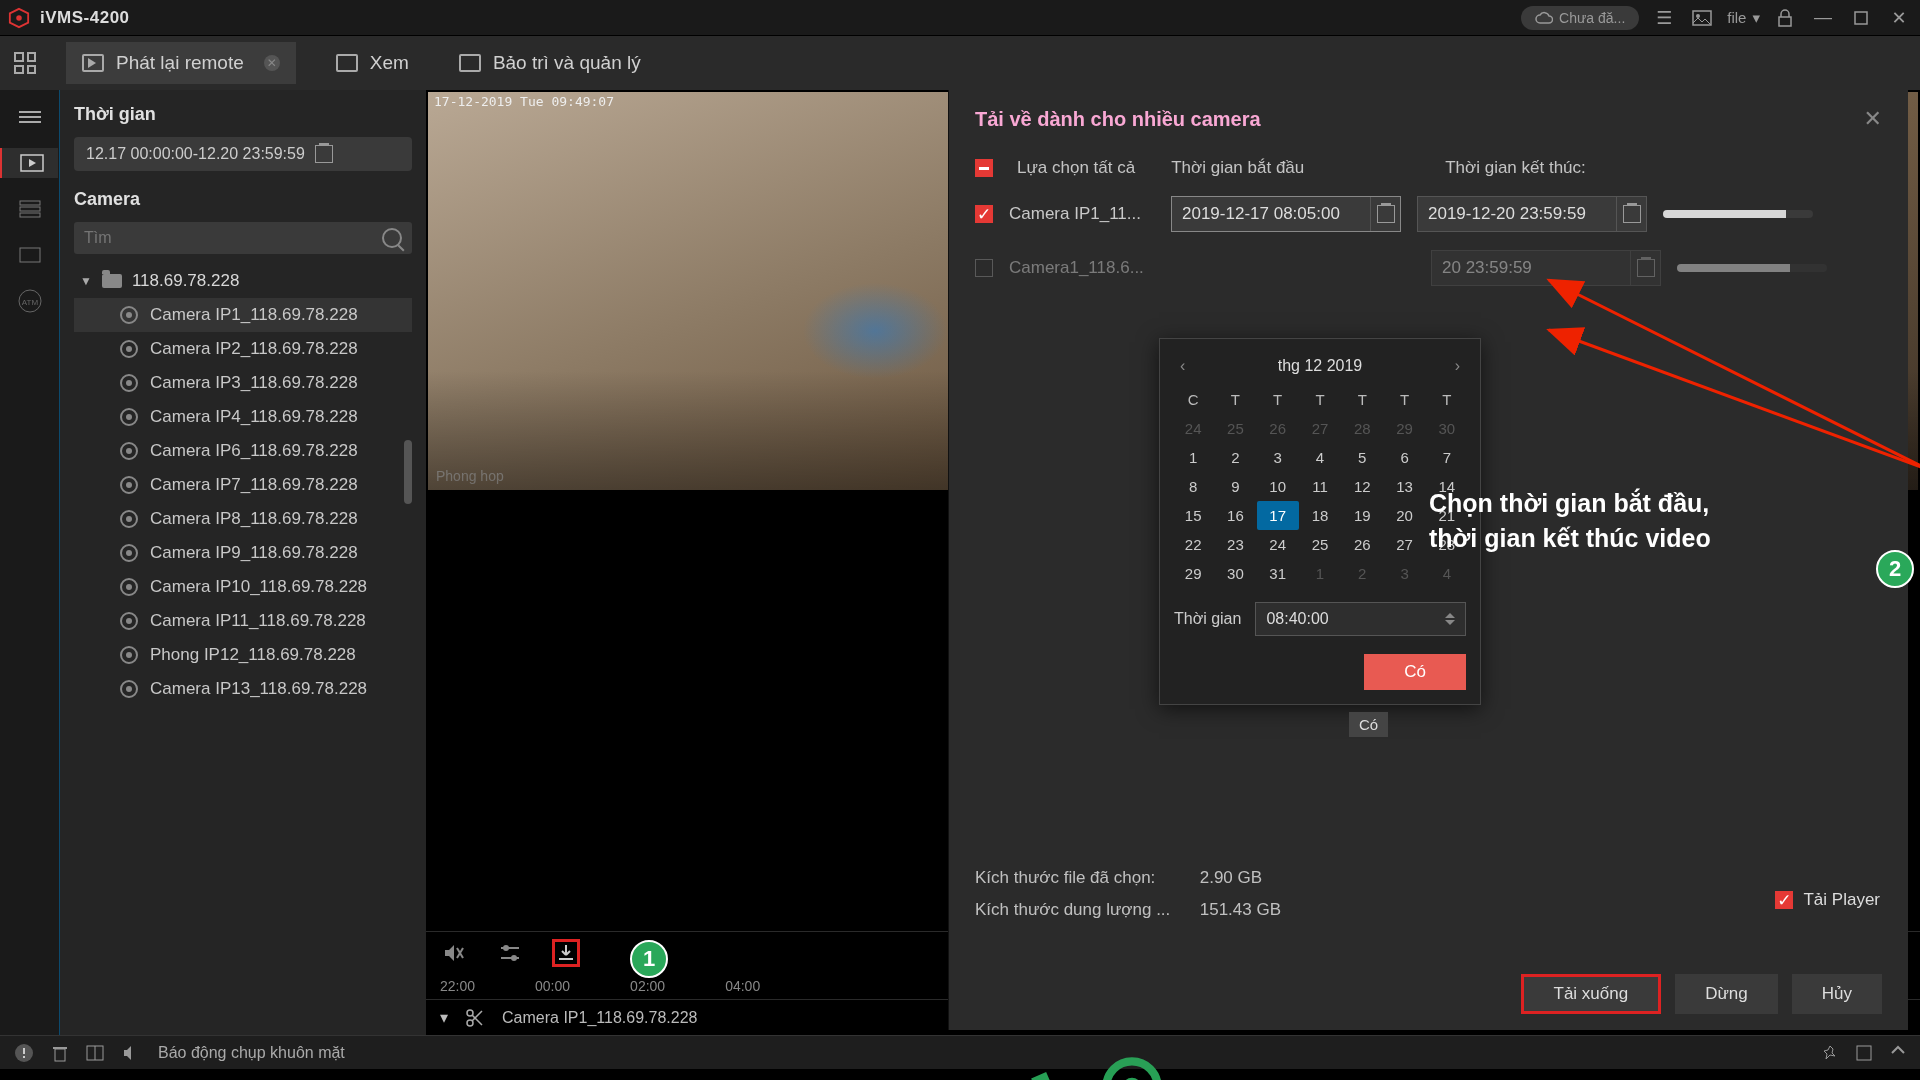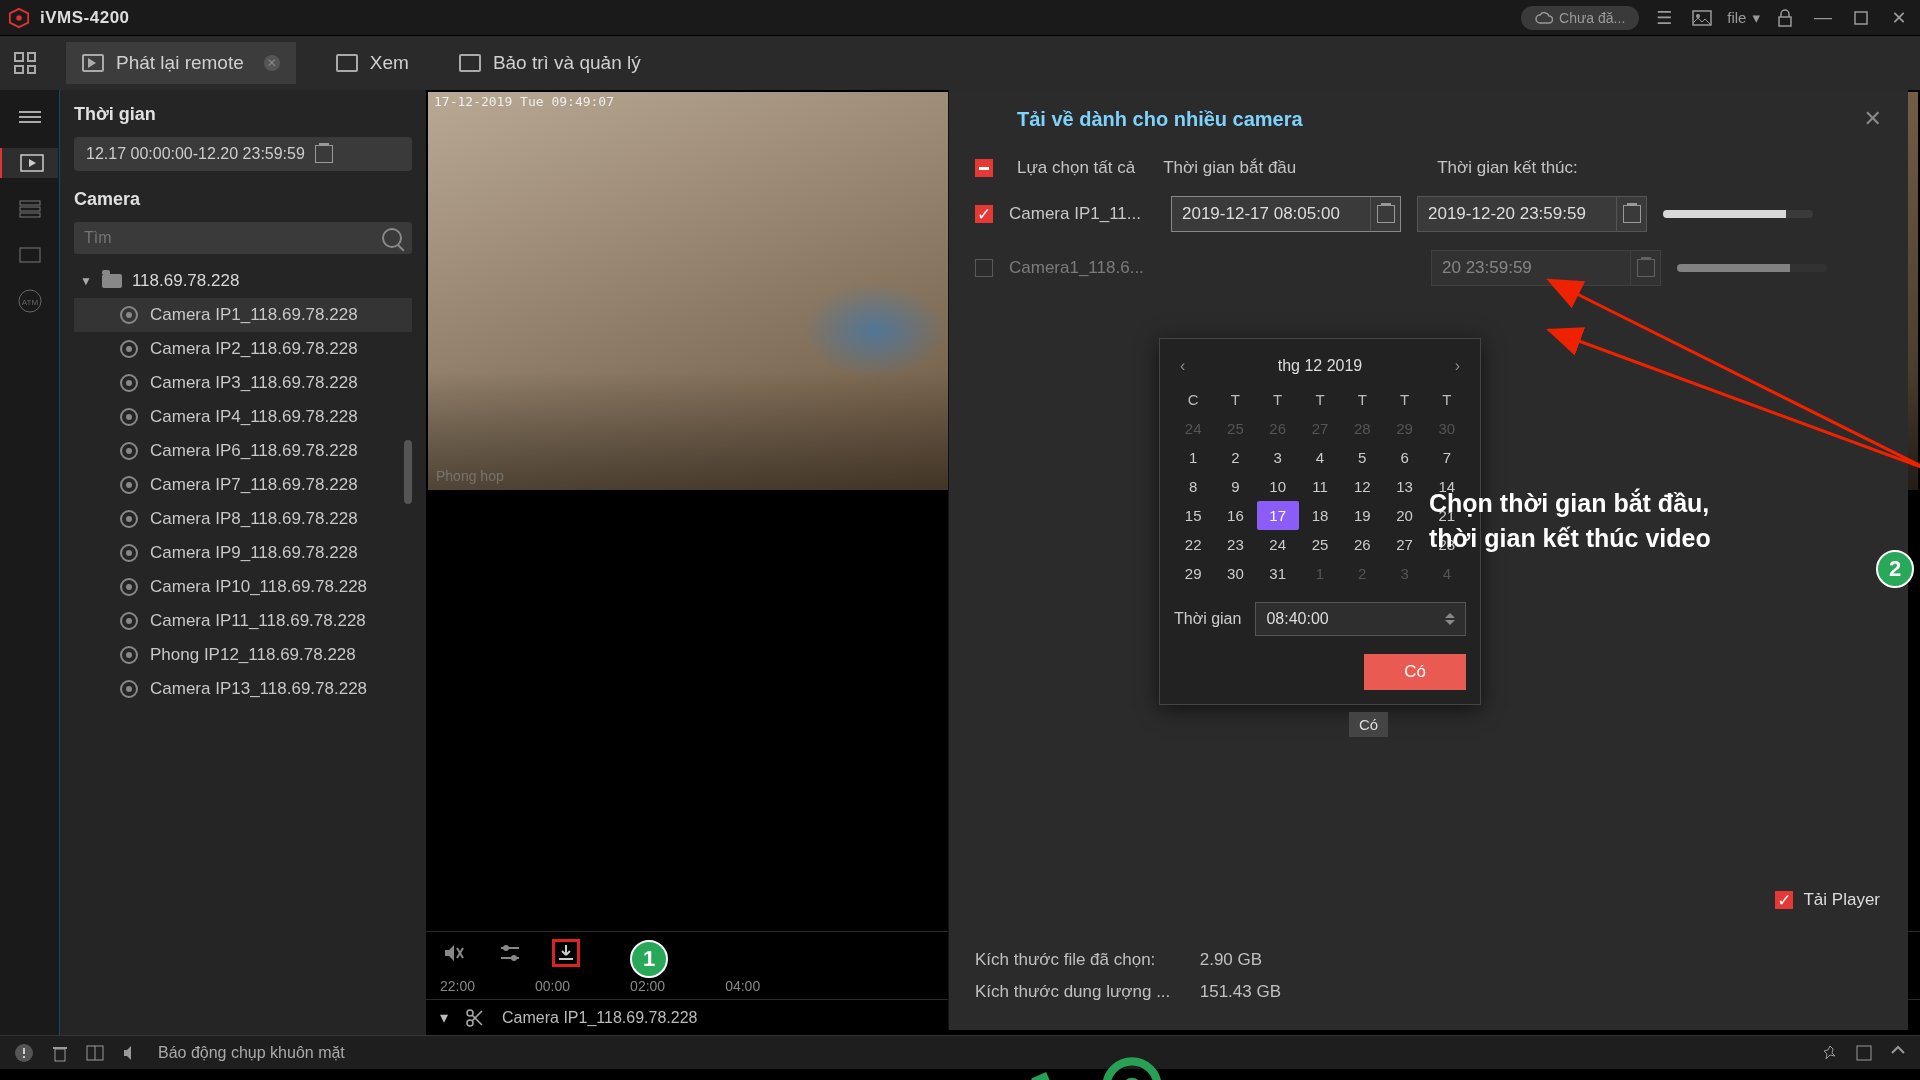--- a/index.html
+++ b/index.html
@@ -74,28 +74,28 @@
 
 .toolbar { height: 42px; display:flex; align-items:center; gap: 28px; padding: 0 14px; border-top:1px solid #2a2a2a; }
 .tool-icn { color:#888; cursor:pointer; display:flex; align-items:center; justify-content:center; width:28px; height:28px; }
 .tool-download { border:3px solid #d22; padding:1px; }
 .timeline-row { height:26px; display:flex; align-items:center; gap:60px; padding-left:14px; color:#888; font-size:14px; }
 .cliptool-row { height:36px; display:flex; align-items:center; gap:18px; padding:0 14px; border-top:1px solid #2a2a2a; color:#bbb; font-size:16px; }
 
 
 .dl-panel { position:absolute; top: 90px; right: 12px; width: 960px; height: 940px; background:#2b2b2b; border-left:1px solid #111; padding: 16px 26px 16px 26px; display:flex; flex-direction:column; }
 .dl-header { display:flex; align-items:center; }
-.dl-title { color:#7dd3fc; font-size: 20px; font-weight:600;margin-left:42px; }
+.dl-title { color:#f9a8d4; font-size: 20px; font-weight:600; }
 .dl-close { margin-left:auto; color:#888; cursor:pointer; font-size:22px; }
 .dl-top-row { display:flex; align-items:center; gap: 24px; margin-top: 26px; font-size:17px; color:#c4c4c4; }
 .cb { width:18px; height:18px; border:1px solid #888; display:inline-flex; align-items:center; justify-content:center; cursor:pointer; }
 .cb.checked { background:#e53935; border-color:#e53935; color:#fff; }
 .cb.partial { background:#e53935; border-color:#e53935; }
 .cb.partial::after { content:""; width:10px; height:3px; background:#fff; }
-.col-start { margin-left: 4px; width: 250px; }
+.col-start { margin-left: 12px; width: 250px; }
 .col-end { width: 250px; }
 
 .dl-row { display:flex; align-items:center; gap:16px; margin-top: 18px; font-size:17px; color:#c8c8c8; }
 .dl-camname { width: 146px; overflow:hidden; text-overflow:ellipsis; white-space:nowrap; }
 .dtpick { display:flex; align-items:center; background:#3a3a3a; border:1px solid #555; }
 .dtpick.active { border-color:#888; }
 .dtpick input { background:transparent; border:none; color:#ddd; font-size:17px; padding:7px 10px; width: 198px; outline:none; }
 .dtpick .cal-btn { width:30px; height:34px; display:flex; align-items:center; justify-content:center; border-left:1px solid #555; cursor:pointer; }
 .progress { width:150px; height:8px; background:#3a3a3a; border-radius:4px; overflow:hidden; }
 .progress .bar { height:100%; background:#d8d8d8; width:80%; }
@@ -103,21 +103,21 @@
 
 
 .calendar { position:absolute; top: 248px; left: 210px; width: 322px; background:#222; border:1px solid #444; padding: 8px 0 14px 0; box-shadow:0 4px 20px rgba(0,0,0,0.6); }
 .cal-head { display:flex; align-items:center; padding: 6px 14px; color:#ddd; font-size:16px; }
 .cal-nav { cursor:pointer; color:#888; padding:4px 6px; }
 .cal-month { flex:1; text-align:center; }
 .cal-grid { display:grid; grid-template-columns: repeat(7, 1fr); padding: 0 12px; }
 .cal-dow { text-align:center; padding:6px 0; color:#bbb; font-size:15px; }
 .cal-day { text-align:center; padding:6px 0; color:#ccc; font-size:15px; cursor:pointer; }
 .cal-day.other { color:#555; }
-.cal-day.sel { background:#8b5cf6; color:#fff; border-radius:2px; }
+.cal-day.sel { background:#0369a1; color:#fff; border-radius:2px; }
 .cal-time-row { display:flex; align-items:center; gap:14px; padding: 14px 14px 10px 14px; color:#ccc; font-size:16px; }
 .cal-time-input { flex:1; background:#2e2e2e; border:1px solid #555; padding:7px 10px; color:#ddd; font-size:16px; display:flex; align-items:center; }
 .cal-time-input .spin { margin-left:auto; display:flex; flex-direction:column; gap:2px; }
 .cal-time-input .spin span { width:0; height:0; border-left:5px solid transparent; border-right:5px solid transparent; }
 .cal-time-input .spin .up { border-bottom:5px solid #888; }
 .cal-time-input .spin .dn { border-top:5px solid #888; }
 .cal-ok-row { display:flex; justify-content:flex-end; padding: 8px 14px 0 14px; }
 .cal-ok { background:#e85a52; color:#fff; padding:8px 40px; border:none; cursor:pointer; font-size:17px; }
 .cal-tooltip { position:absolute; top: 622px; left: 400px; background:#444; color:#ddd; padding:4px 10px; font-size:15px; }
 
@@ -522,20 +522,25 @@
       <div class="dl-stats">
         <div><span class="label">Kích thước file đã chọn:</span> <span>2.90 GB</span></div>
       </div>
       <div class="dl-stats">
         <div><span class="label">Kích thước dung lượng ...</span> <span>151.43 GB</span></div>
       </div>
       <div class="dl-right-check">
         <div class="cb checked">✓</div>
         <span>Tải Player</span>
       </div>
+      <div class="dl-buttons">
+        <button class="btn primary-outline">Tải xuống</button>
+        <button class="btn">Dừng</button>
+        <button class="btn">Hủy</button>
+      </div>
     </div>
 
   </div>
 
   <div class="anno-badge" style="top: 940px; left: 630px;">1</div>
 
   <div class="statusbar">
     <span>
       <svg width="20" height="20" viewBox="0 0 20 20">
           <circle cx="10" cy="10" r="9" fill="#555"></circle>

